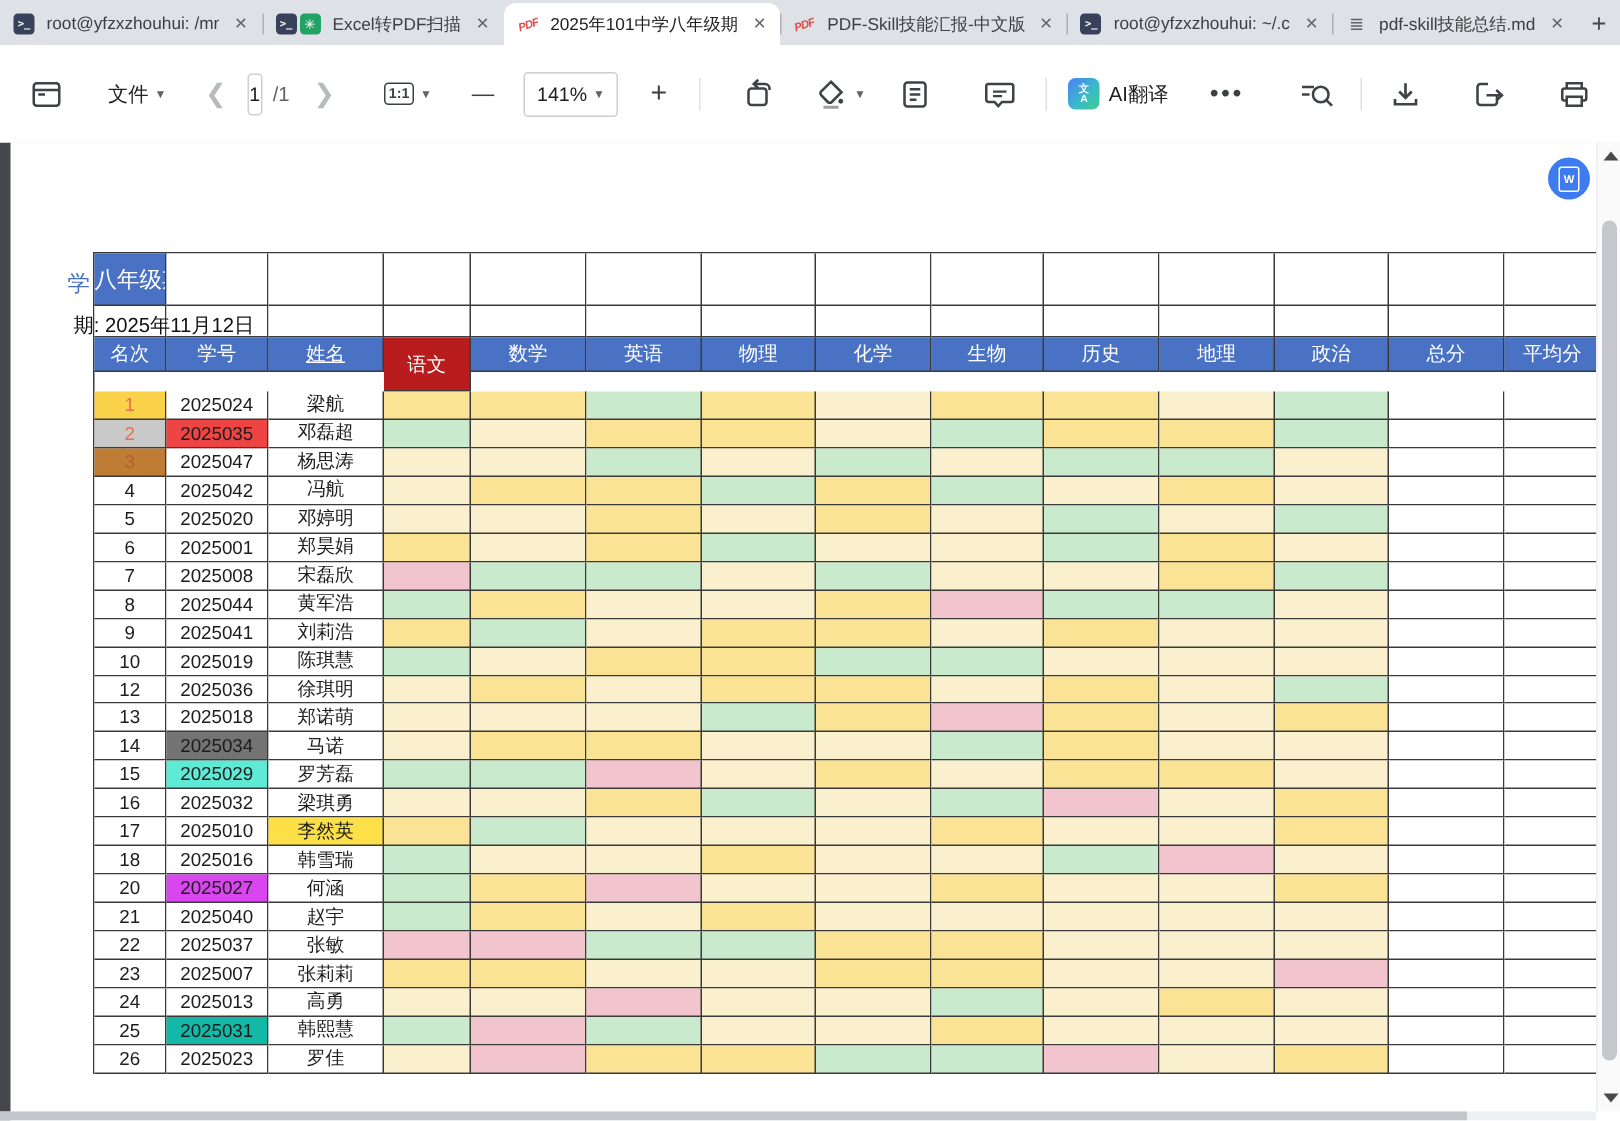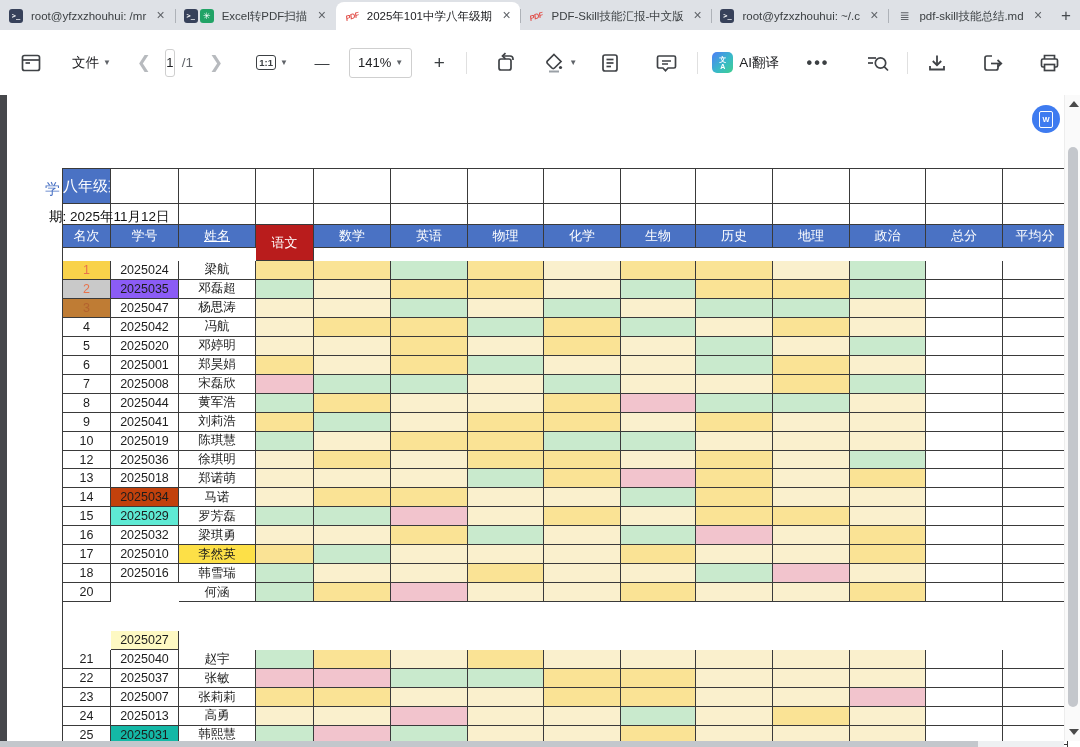--- a/index.html
+++ b/index.html
@@ -278,21 +278,21 @@
           <div class="tc" style="width: 77px; height: 18.96px; background: rgb(250, 240, 205);"></div>
           <div class="tc" style="width: 75px; height: 18.96px; background: rgb(250, 227, 149);"></div>
           <div class="tc" style="width: 77px; height: 18.96px; background: rgb(250, 227, 149);"></div>
           <div class="tc" style="width: 77px; height: 18.96px; background: rgb(250, 240, 205);"></div>
           <div class="tc" style="width: 76px; height: 18.96px; background: rgb(201, 234, 205);"></div>
           <div class="tc" style="width: 77px; height: 18.96px; background: rgb(255, 255, 255);"></div>
           <div class="tc" style="width: 65px; height: 18.96px; background: rgb(255, 255, 255);"></div>
         </div>
         <div class="trow">
           <div class="tc" style="width: 48px; height: 18.96px; background: rgb(201, 201, 201); color: rgb(232, 115, 75);">2</div>
-          <div class="tc" style="width: 68px; height: 18.96px; background: #8b5cf6;">2025035</div>
+          <div class="tc" style="width: 68px; height: 18.96px; background: #ef4444;">2025035</div>
           <div class="tc" style="width: 77px; height: 18.96px; background: rgb(255, 255, 255);">邓磊超</div>
           <div class="tc" style="width: 58px; height: 18.96px; background: rgb(201, 234, 205);"></div>
           <div class="tc" style="width: 77px; height: 18.96px; background: rgb(250, 240, 205);"></div>
           <div class="tc" style="width: 77px; height: 18.96px; background: rgb(250, 227, 149);"></div>
           <div class="tc" style="width: 76px; height: 18.96px; background: rgb(250, 227, 149);"></div>
           <div class="tc" style="width: 77px; height: 18.96px; background: rgb(250, 240, 205);"></div>
           <div class="tc" style="width: 75px; height: 18.96px; background: rgb(201, 234, 205);"></div>
           <div class="tc" style="width: 77px; height: 18.96px; background: rgb(250, 227, 149);"></div>
           <div class="tc" style="width: 77px; height: 18.96px; background: rgb(250, 227, 149);"></div>
           <div class="tc" style="width: 76px; height: 18.96px; background: rgb(201, 234, 205);"></div>
@@ -454,21 +454,21 @@
           <div class="tc" style="width: 77px; height: 18.96px; background: rgb(250, 227, 149);"></div>
           <div class="tc" style="width: 75px; height: 18.96px; background: rgb(242, 196, 205);"></div>
           <div class="tc" style="width: 77px; height: 18.96px; background: rgb(250, 227, 149);"></div>
           <div class="tc" style="width: 77px; height: 18.96px; background: rgb(250, 240, 205);"></div>
           <div class="tc" style="width: 76px; height: 18.96px; background: rgb(250, 227, 149);"></div>
           <div class="tc" style="width: 77px; height: 18.96px; background: rgb(255, 255, 255);"></div>
           <div class="tc" style="width: 65px; height: 18.96px; background: rgb(255, 255, 255);"></div>
         </div>
         <div class="trow">
           <div class="tc" style="width: 48px; height: 18.96px; background: rgb(255, 255, 255);">14</div>
-          <div class="tc" style="width: 68px; height: 18.96px; background: #c2410c;">2025034</div>
+          <div class="tc" style="width: 68px; height: 18.96px; background: #737373;">2025034</div>
           <div class="tc" style="width: 77px; height: 18.96px; background: rgb(255, 255, 255);">马诺</div>
           <div class="tc" style="width: 58px; height: 18.96px; background: rgb(250, 240, 205);"></div>
           <div class="tc" style="width: 77px; height: 18.96px; background: rgb(250, 227, 149);"></div>
           <div class="tc" style="width: 77px; height: 18.96px; background: rgb(250, 227, 149);"></div>
           <div class="tc" style="width: 76px; height: 18.96px; background: rgb(250, 240, 205);"></div>
           <div class="tc" style="width: 77px; height: 18.96px; background: rgb(250, 240, 205);"></div>
           <div class="tc" style="width: 75px; height: 18.96px; background: rgb(201, 234, 205);"></div>
           <div class="tc" style="width: 77px; height: 18.96px; background: rgb(250, 227, 149);"></div>
           <div class="tc" style="width: 77px; height: 18.96px; background: rgb(250, 240, 205);"></div>
           <div class="tc" style="width: 76px; height: 18.96px; background: rgb(250, 240, 205);"></div>
@@ -534,21 +534,21 @@
           <div class="tc" style="width: 77px; height: 18.96px; background: rgb(250, 240, 205);"></div>
           <div class="tc" style="width: 75px; height: 18.96px; background: rgb(250, 240, 205);"></div>
           <div class="tc" style="width: 77px; height: 18.96px; background: rgb(201, 234, 205);"></div>
           <div class="tc" style="width: 77px; height: 18.96px; background: rgb(242, 196, 205);"></div>
           <div class="tc" style="width: 76px; height: 18.96px; background: rgb(250, 240, 205);"></div>
           <div class="tc" style="width: 77px; height: 18.96px; background: rgb(255, 255, 255);"></div>
           <div class="tc" style="width: 65px; height: 18.96px; background: rgb(255, 255, 255);"></div>
         </div>
         <div class="trow">
           <div class="tc" style="width: 48px; height: 18.96px; background: rgb(255, 255, 255);">20</div>
-          <div class="tc" style="width: 68px; height: 18.96px; background: #fef9c3; margin-top: 48px;">2025027</div>
+          <div class="tc" style="width: 68px; height: 18.96px; background: #d946ef;">2025027</div>
           <div class="tc" style="width: 77px; height: 18.96px; background: rgb(255, 255, 255);">何涵</div>
           <div class="tc" style="width: 58px; height: 18.96px; background: rgb(201, 234, 205);"></div>
           <div class="tc" style="width: 77px; height: 18.96px; background: rgb(250, 227, 149);"></div>
           <div class="tc" style="width: 77px; height: 18.96px; background: rgb(242, 196, 205);"></div>
           <div class="tc" style="width: 76px; height: 18.96px; background: rgb(250, 240, 205);"></div>
           <div class="tc" style="width: 77px; height: 18.96px; background: rgb(250, 240, 205);"></div>
           <div class="tc" style="width: 75px; height: 18.96px; background: rgb(250, 227, 149);"></div>
           <div class="tc" style="width: 77px; height: 18.96px; background: rgb(250, 240, 205);"></div>
           <div class="tc" style="width: 77px; height: 18.96px; background: rgb(250, 240, 205);"></div>
           <div class="tc" style="width: 76px; height: 18.96px; background: rgb(250, 227, 149);"></div>

